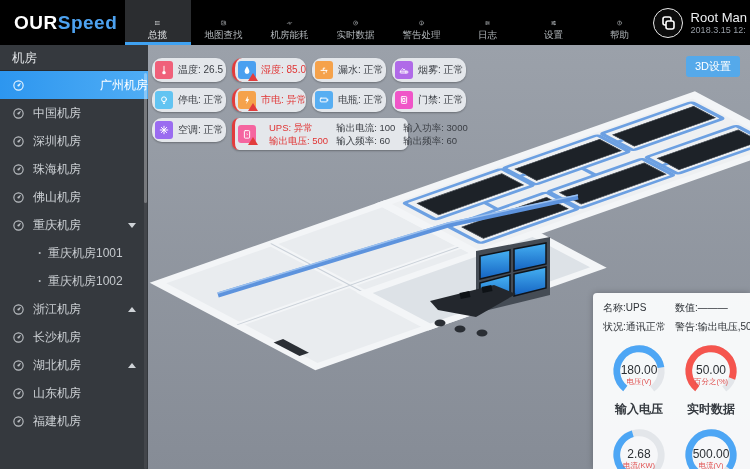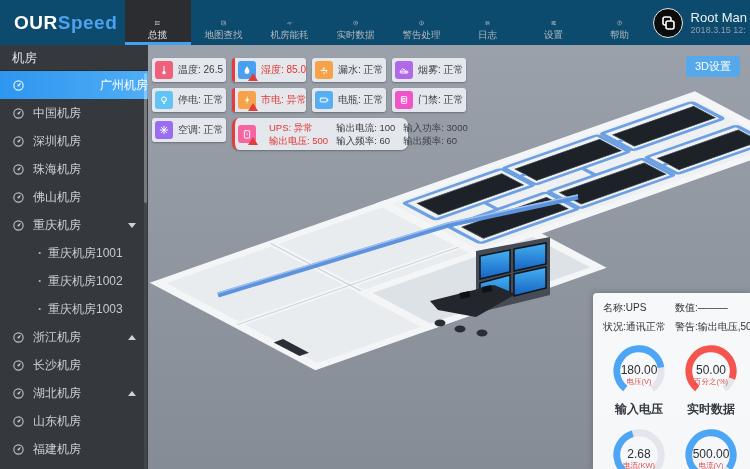--- a/index.html
+++ b/index.html
@@ -2,21 +2,21 @@
 <html><head>
 <meta charset="utf-8">
 <style>
   * { margin:0; padding:0; box-sizing:border-box; }
   html,body { width:750px; height:469px; overflow:hidden; background:#8d939c;
               font-family:"Liberation Sans", sans-serif; }
   .app { position:relative; width:750px; height:469px; overflow:hidden; }
 
   
   .topbar { position:absolute; top:0; left:0; width:750px; height:45px;
-            background:#0c4a6e; display:flex; align-items:stretch; z-index:40; }
+            background:#000000; display:flex; align-items:stretch; z-index:40; }
   .logo { width:148px; display:flex; align-items:center; padding-left:14px;
           font-size:19px; font-weight:bold; letter-spacing:.5px; }
   .logo .p1 { color:#ffffff; }
   .logo .p2 { color:#4da2f0; }
   .nav { display:flex; }
   .nav-item { width:66px; display:flex; flex-direction:column; align-items:center;
               justify-content:center; gap:3px; color:#b4b9bd; cursor:pointer;
               border-bottom:3px solid transparent; padding-top:20px; }
   .nav-item svg { width:15px; height:15px; stroke:currentColor; fill:none;
                   stroke-width:1.3; stroke-linecap:round; stroke-linejoin:round; }
@@ -53,21 +53,21 @@
   .side-thumb { position:absolute; top:0; width:3px; height:130px;
                 background:rgba(255,255,255,.28); border-radius:2px; }
 
   
   .stage { position:absolute; left:148px; top:45px; width:602px; height:424px; overflow:hidden; }
   .scene { position:absolute; left:0; top:0; }
 
   
   .badges { position:absolute; left:4px; top:13px; display:flex; flex-direction:column; gap:6px; z-index:10; }
   .brow { display:flex; gap:6px; align-items:flex-start; }
-  .badge { height:24px; width:74px; background:rgba(234,237,240,.93); border-radius:3px;
+  .badge { height:24px; width:74px; background:rgba(234,237,240,.93); border-radius:10px;
            display:flex; align-items:center; padding:0 4px 0 3px; cursor:pointer;
            box-shadow:0 1px 2px rgba(0,0,0,.3); }
   .badge.alarm { border-left:3px solid #e23c3c;text-align:right; }
   .bicon { width:18px; height:18px; border-radius:3px; margin-right:5px; flex:0 0 18px;
            display:flex; align-items:center; justify-content:center; position:relative; }
   .bicon svg { width:12px; height:12px; stroke:#fff; fill:none; stroke-width:1.3;
                stroke-linecap:round; stroke-linejoin:round; }
   .warn-tri { position:absolute; right:-2px; bottom:-2px; width:0; height:0;
               border-left:5px solid transparent; border-right:5px solid transparent;
               border-bottom:8px solid #e23c3c; }
@@ -238,23 +238,20 @@
         </svg>
       <span>重庆机房</span>
       <span class="caret down"></span>
     </div>
     <div class="side-sub">
       <span>重庆机房1001</span>
     </div>
     <div class="side-sub">
       <span>重庆机房1002</span>
     </div>
-    <div class="side-sub">
-      <span>重庆机房1003</span>
-    </div>
     <div class="side-item">
       <svg viewBox="0 0 14 14">
           <circle cx="7" cy="7" r="5"></circle>
           <path d="M7 7l2.2-2.2"></path>
           <circle cx="7" cy="7" r="0.6"></circle>
         </svg>
       <span>浙江机房</span>
       <span class="caret up"></span>
     </div>
     <div class="side-item">

